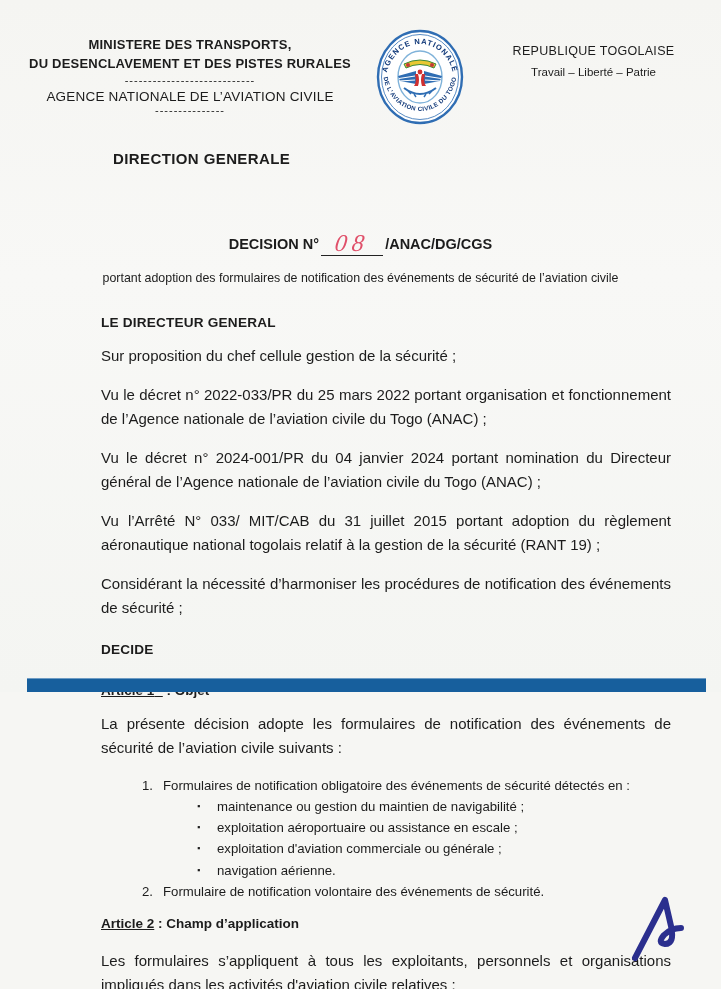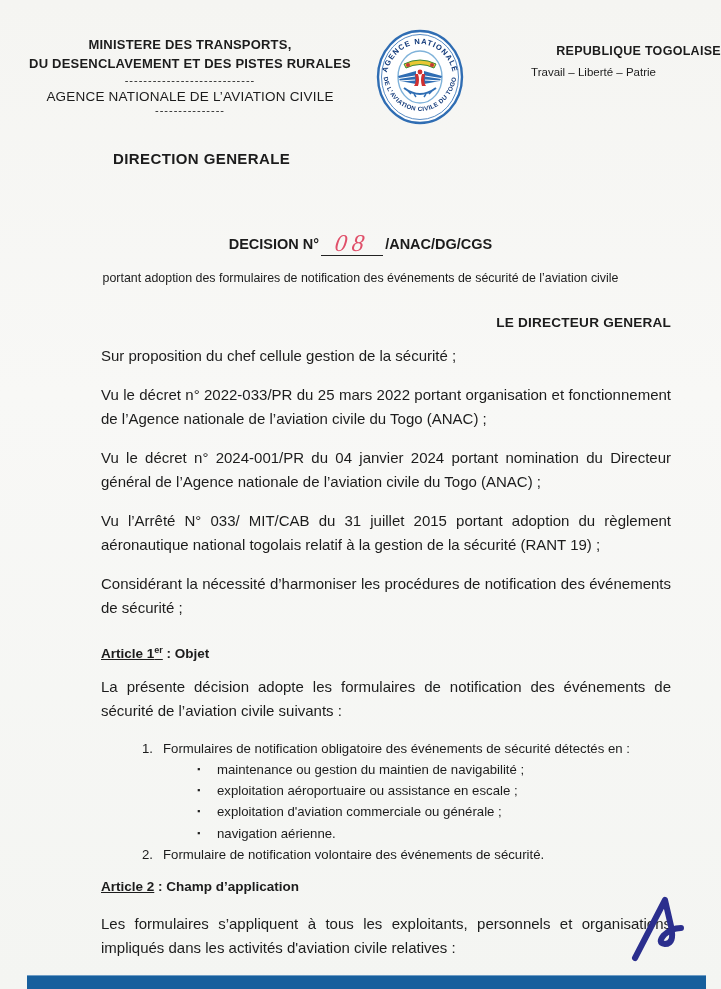--- a/index.html
+++ b/index.html
@@ -4,31 +4,31 @@
 <style>
   html,body{margin:0;padding:0;}
   body{
     width:721px;height:989px;
     background:#f6f6f3;
     font-family:"Liberation Sans", sans-serif;
     color:#1c1c1c;
     position:relative;
     overflow:hidden;
   }
-  .page{position:relative;width:721px;height:989px;background:linear-gradient(180deg,#f5f5f2 0%,#f8f8f6 40%,#f4f5f2 100%);}
+  .page{position:relative;width:721px;height:692px;background:linear-gradient(180deg,#f5f5f2 0%,#f8f8f6 40%,#f4f5f2 100%);}
 
   
   .header{display:flex;padding-top:36px;}
   .header-left{width:368px;text-align:center;padding-left:6px;}
   .ministry-line{font-weight:bold;font-size:13px;line-height:1.45;letter-spacing:.2px;}
   .sep{font-size:11px;letter-spacing:1px;line-height:1.1;color:#222;}
   .agency-line{font-size:13.5px;margin-top:3px;letter-spacing:.2px;}
   .logo-wrap{width:92px;margin-top:-8px;flex:0 0 auto;}
   .header-right{flex:1;text-align:center;padding-top:8px;}
-  .republic{font-weight:bold;font-size:12.5px;letter-spacing:.3px;text-align:right;}
+  .republic{font-weight:normal;font-size:12.5px;letter-spacing:.3px;}
   .motto{font-weight:normal;font-size:11.5px;margin-top:8px;}
   .direction{margin:20px 0 12px 113px;font-weight:bold;font-size:15px;letter-spacing:.4px;}
 
   
   .title-block{text-align:center;margin-top:64px;}
   .decision-line{font-weight:bold;font-size:14.5px;white-space:nowrap;}
   .decision-num-wrap{display:inline-block;border-bottom:1.6px solid #222;padding:0 14px;margin:0 2px;vertical-align:-2px;line-height:1;}
   .decision-num{
     font-family:"Liberation Serif", serif;
     font-style:italic;
@@ -36,21 +36,21 @@
     font-size:24px;
     letter-spacing:5px;
     font-weight:normal;
     display:inline-block;
     transform:skewX(-8deg);
   }
   .subtitle{font-size:12.4px;margin-top:15px;}
 
   
   .body-col{margin:0 50px 0 101px;}
-  .center-heading{text-align:right;font-weight:bold;font-size:13.6px;margin-top:30px;letter-spacing:.2px;}
+  .center-heading{text-align:left;font-weight:bold;font-size:13.6px;margin-top:30px;letter-spacing:.2px;}
   .para{font-size:15px;line-height:1.6;text-align:justify;margin-top:14px;}
   .article-heading{font-weight:bold;font-size:13.5px;margin-top:24px;}
   .article-heading .u{text-decoration:underline;}
   .article-heading sup{font-size:9px;}
   .num-list{margin-top:12px;}
   .num-item{display:flex;font-size:13.2px;line-height:1.6;}
   .num-item .num{width:24px;flex:0 0 auto;text-align:right;margin-right:10px;margin-left:28px;}
   .sub-bullets{margin-left:96px;}
   .bullet-item{display:flex;font-size:13.2px;line-height:1.62;}
   .bullet-item .b{flex:0 0 auto;width:20px;font-size:9px;padding-top:3px;}
@@ -132,20 +132,21 @@
   <div class="body-col">
 
     <div class="center-heading">LE DIRECTEUR GENERAL</div>
 
     <p class="para">Sur proposition du chef cellule gestion de la sécurité ;</p>
     <p class="para">Vu le décret n° 2022-033/PR du 25 mars 2022 portant organisation et fonctionnement de l’Agence nationale de l’aviation civile du Togo (ANAC) ;</p>
     <p class="para">Vu le décret n° 2024-001/PR du 04 janvier 2024 portant nomination du Directeur général de l’Agence nationale de l’aviation civile du Togo (ANAC) ;</p>
     <p class="para">Vu l’Arrêté N° 033/ MIT/CAB du 31 juillet 2015 portant adoption du règlement aéronautique national togolais relatif à la gestion de la sécurité (RANT 19) ;</p>
     <p class="para">Considérant la nécessité d’harmoniser les procédures de notification des événements de sécurité ;</p>
 
+    <div class="center-heading" style="margin-top:22px;">DECIDE</div>
 
     <div class="article-heading">
       <span class="u"><span>Article 1</span><sup>er</sup></span><span> : Objet</span>
     </div>
 
     <p class="para">La présente décision adopte les formulaires de notification des événements de sécurité de l’aviation civile suivants :</p>
 
     <div class="num-list">
       <div class="num-item">
         <span class="num">1.</span>

